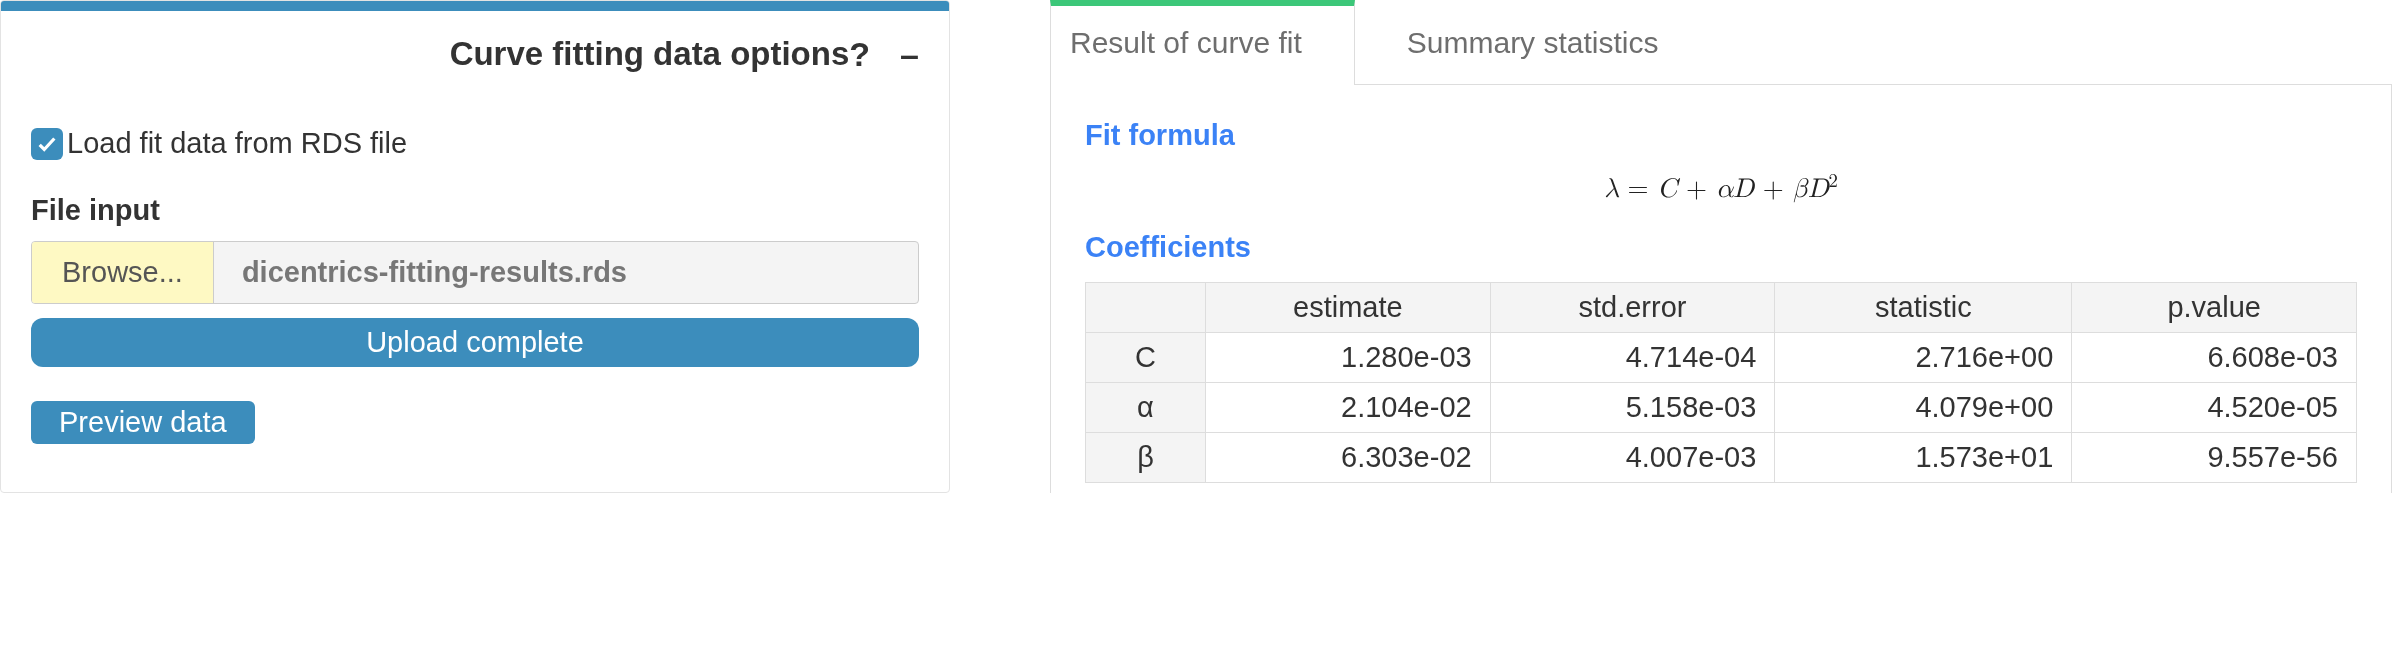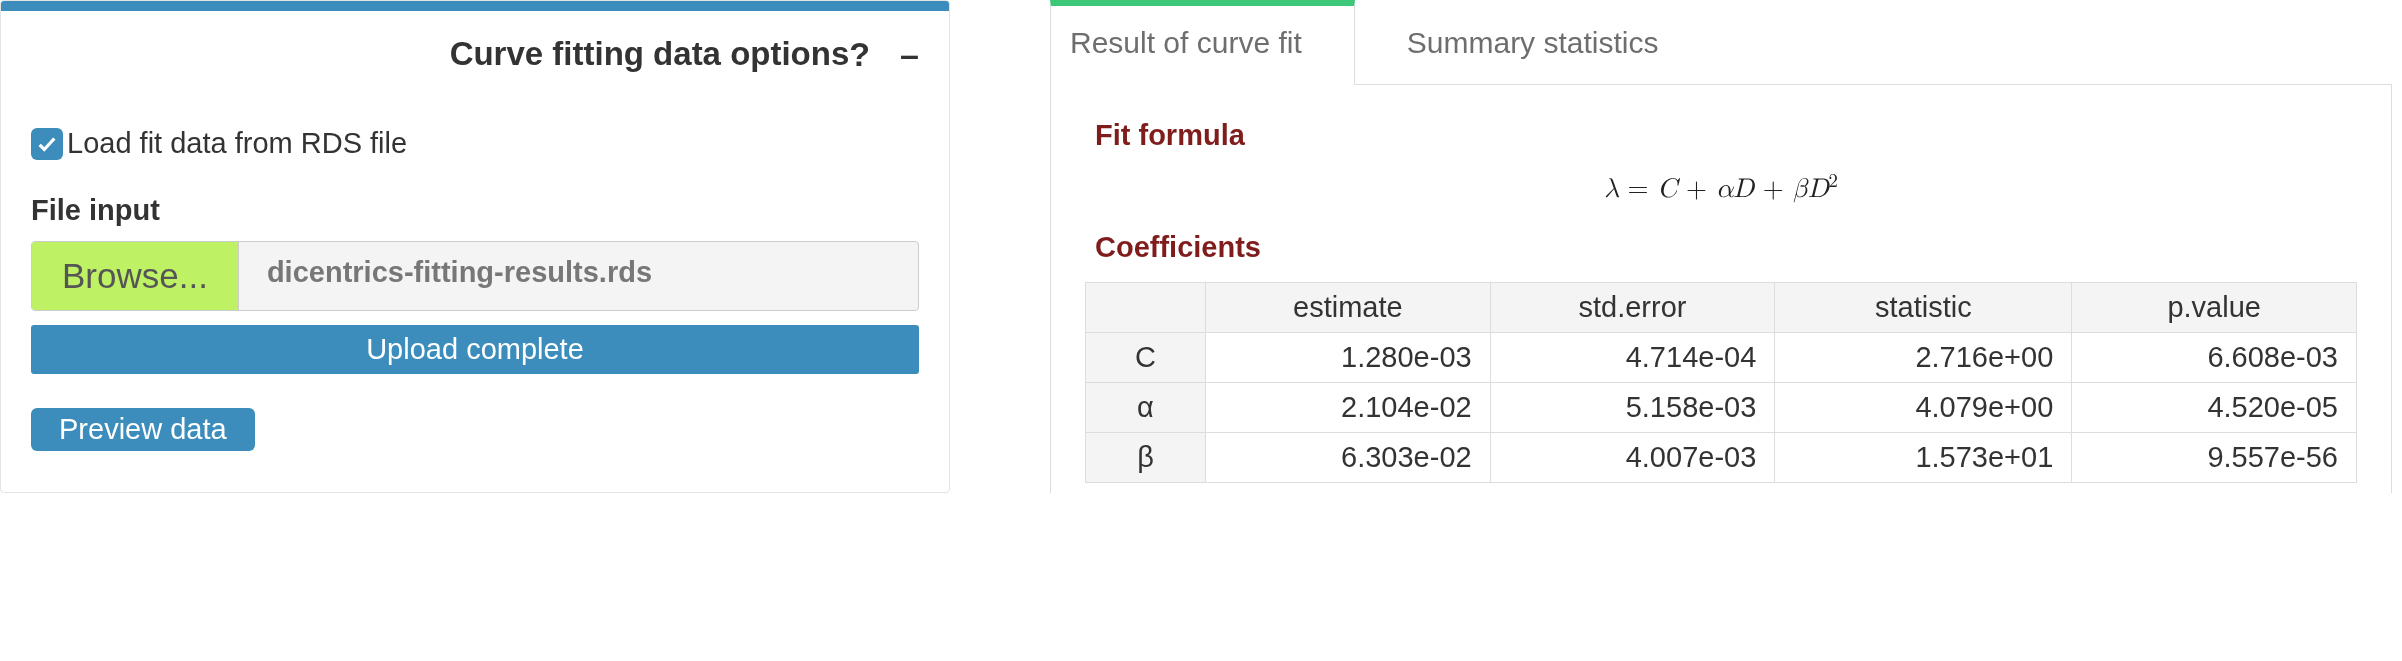--- a/index.html
+++ b/index.html
@@ -90,40 +90,40 @@
 .file-input-row {
   display: flex;
   border: 1px solid #ccc;
   border-radius: 4px;
   overflow: hidden;
   background: #f4f4f4;
   margin-bottom: 14px;
 }
 .browse-btn {
   padding: 14px 30px;
-  font-size: 35px;
+  font-size: 29px;
   color: #555;
-  background: #bef264;
+  background: #fef9c3;
   border-right: 1px solid #ccc;
   cursor: pointer;
 }
 .file-name {
   padding: 14px 28px;
   font-size: 29px;
   color: #777;
   flex: 1;
   font-weight: bold;
 }
 .upload-bar {
   background: #3c8dbc;
   color: #fff;
   text-align: center;
   font-size: 29px;
   padding: 8px 0;
-  border-radius: 3px;
+  border-radius: 12px;
   margin-bottom: 34px;
 }
 .preview-btn {
   background: #3c8dbc;
   color: #fff;
   font-size: 29px;
   padding: 5px 28px;
   border: none;
   border-radius: 6px;
   cursor: pointer;
@@ -157,23 +157,22 @@
   border-bottom: 1px solid #ddd;
 }
 .tab-content {
   padding: 34px 34px 10px 34px;
   border-left: 1px solid #ddd;
   border-right: 1px solid #ddd;
 }
 .section-title {
   font-size: 29px;
   font-weight: 700;
-  color: #7f1d1d;
+  color: #3b82f6;
   margin-bottom: 18px;
-  margin-left: 10px;
 }
 .formula {
   text-align: center;
   font-family: "Cambria Math", "Latin Modern Math", "STIX Two Math", Georgia, serif;
   font-size: 27px;
   color: #222;
   margin-bottom: 26px;
   font-style: italic;
 }
 .formula .rm { font-style: normal; }

